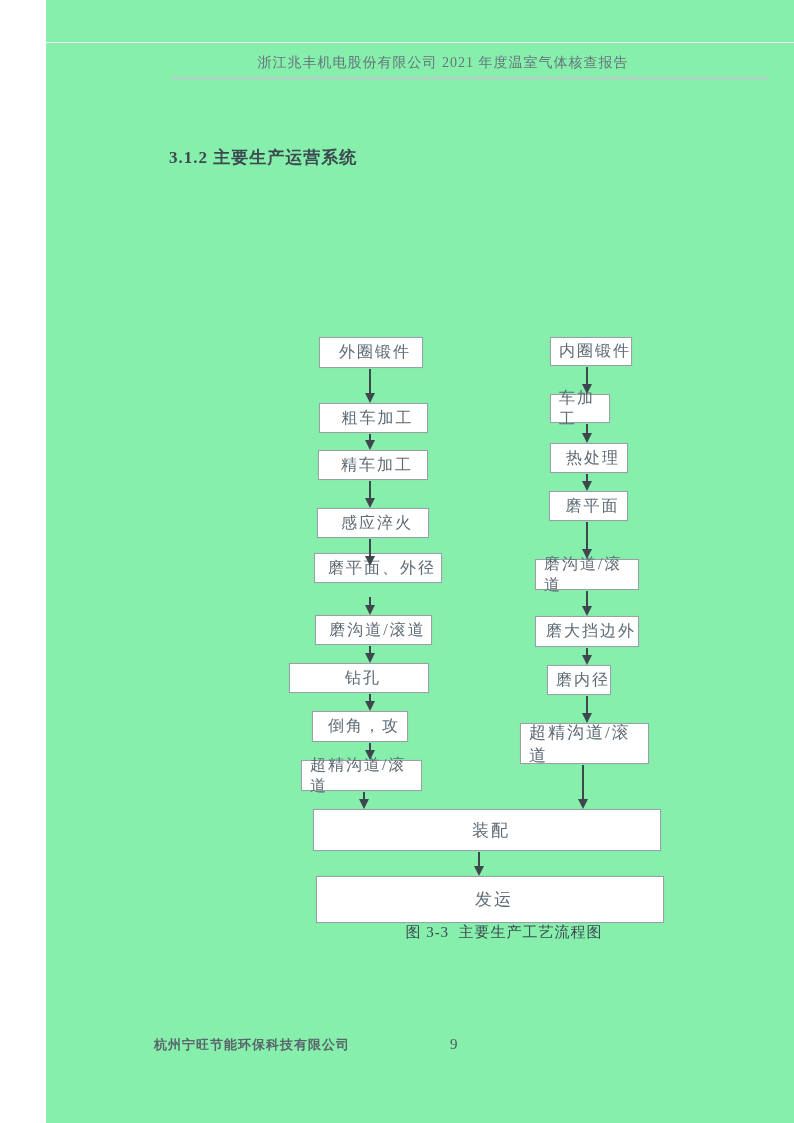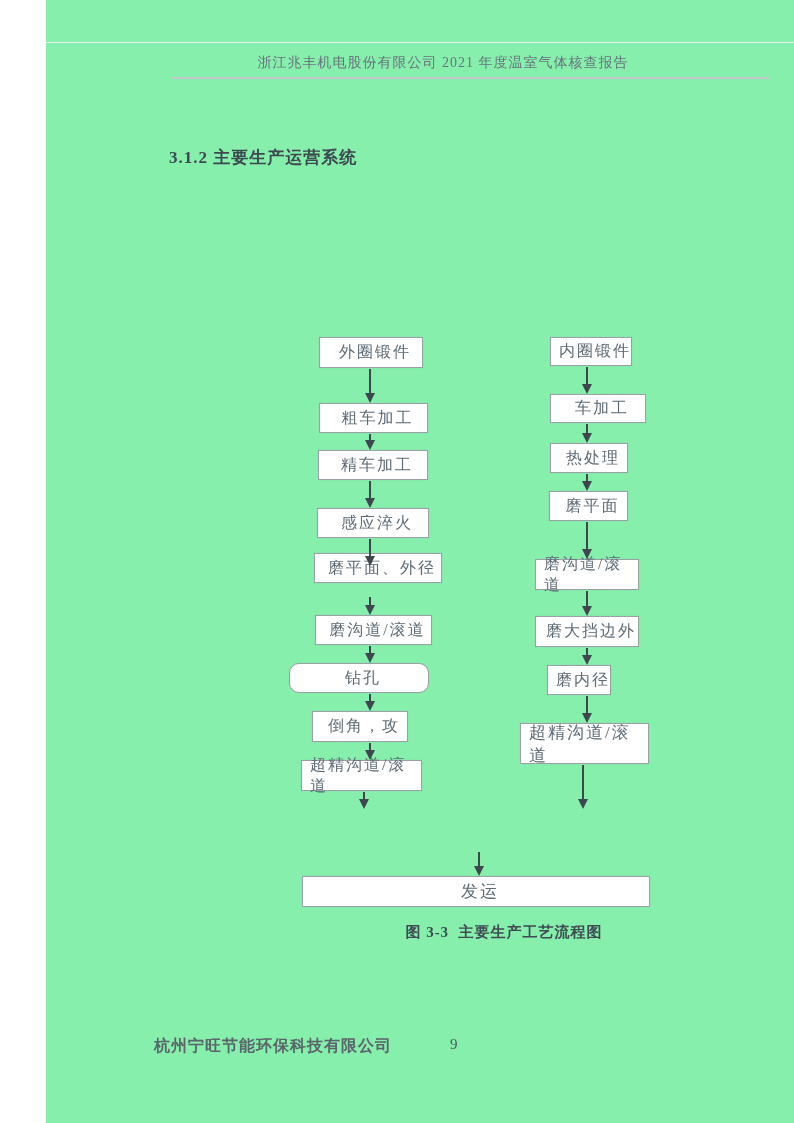--- a/index.html
+++ b/index.html
@@ -43,28 +43,28 @@
     padding-left:8px;
   }
   .arrow { position:absolute; width:2px; background:#3e474d; }
   .arrow::after {
     content:""; position:absolute; bottom:-10px; left:-4px;
     border-left:5px solid transparent; border-right:5px solid transparent;
     border-top:10px solid #3e474d;
   }
   .fig-caption {
     position:absolute; left:243px; top:923px; width:430px;
-    text-align:center; font-size:15px; font-weight:bold; color:#3f4a52;
+    text-align:center; font-size:15px; font-weight:normal; color:#3f4a52;
     white-space:pre; letter-spacing:1px;
   }
 
   .footer-company {
     position:absolute; left:108px; top:1036px;
     font-family:"Liberation Sans", sans-serif;
-    font-size:16px; font-weight:bold; color:#5a646b; letter-spacing:1px;
+    font-size:13px; font-weight:bold; color:#5a646b; letter-spacing:1px;
   }
   .footer-page {
     position:absolute; left:404px; top:1036px;
     font-size:15px; color:#4e575e;
   }
   .stamp { position:absolute; left:763px; top:150px; }
 </style>
 </head>
 <body>
 
@@ -77,34 +77,35 @@
   <div class="header-rule"></div>
 
   <div class="section-heading">3.1.2 主要生产运营系统</div>
 
   <div class="fbox" style="left:273px; top:337px; width:104px; height:31px;">外圈锻件</div>
   <div class="fbox" style="left:273px; top:403px; width:109px; height:30px;">粗车加工</div>
   <div class="fbox" style="left:272px; top:450px; width:110px; height:30px;">精车加工</div>
   <div class="fbox" style="left:271px; top:508px; width:112px; height:30px;">感应淬火</div>
   <div class="fbox" style="left:268px; top:553px; width:128px; height:30px;">磨平面、外径</div>
   <div class="fbox" style="left:269px; top:615px; width:117px; height:30px;">磨沟道/滚道</div>
-  <div class="fbox" style="left:243px; top:663px; width:140px; height:30px;border-radius:10px;">钻孔</div>
+  <div class="fbox" style="left:243px; top:663px; width:140px; height:30px;">钻孔</div>
   <div class="fbox" style="left:266px; top:711px; width:96px; height:31px;">倒角，攻</div>
   <div class="fbox" style="left:255px; top:760px; width:121px; height:31px;">超精沟道/滚道</div>
 
   <div class="fbox" style="left:504px; top:337px; width:82px; height:29px;">内圈锻件</div>
-  <div class="fbox" style="left:504px; top:394px; width:96px; height:29px;">车加工</div>
+  <div class="fbox" style="left:504px; top:394px; width:60px; height:29px;">车加工</div>
   <div class="fbox" style="left:504px; top:443px; width:78px; height:30px;">热处理</div>
   <div class="fbox" style="left:503px; top:491px; width:79px; height:30px;">磨平面</div>
   <div class="fbox" style="left:489px; top:559px; width:104px; height:31px;">磨沟道/滚道</div>
   <div class="fbox" style="left:489px; top:616px; width:104px; height:31px;">磨大挡边外</div>
   <div class="fbox" style="left:501px; top:665px; width:64px; height:30px;">磨内径</div>
   <div class="fbox" style="left:474px; top:723px; width:129px; height:41px; font-size:17px;">超精沟道/滚道</div>
 
-  <div class="fbox" style="left:256px; top:876px; width:348px; height:31px; font-size:17px;">发运</div>
+  <div class="fbox" style="left:267px; top:809px; width:348px; height:42px; font-size:17px;">装配</div>
+  <div class="fbox" style="left:270px; top:876px; width:348px; height:47px; font-size:17px;">发运</div>
 
   <div class="arrow" style="left:323px; top:369px; height:24px;"></div>
   <div class="arrow" style="left:323px; top:434px; height:6px;"></div>
   <div class="arrow" style="left:323px; top:481px; height:17px;"></div>
   <div class="arrow" style="left:323px; top:539px; height:17px;"></div>
   <div class="arrow" style="left:323px; top:597px; height:8px;"></div>
   <div class="arrow" style="left:323px; top:646px; height:7px;"></div>
   <div class="arrow" style="left:323px; top:694px; height:7px;"></div>
   <div class="arrow" style="left:323px; top:743px; height:7px;"></div>
   <div class="arrow" style="left:317px; top:792px; height:7px;"></div>

